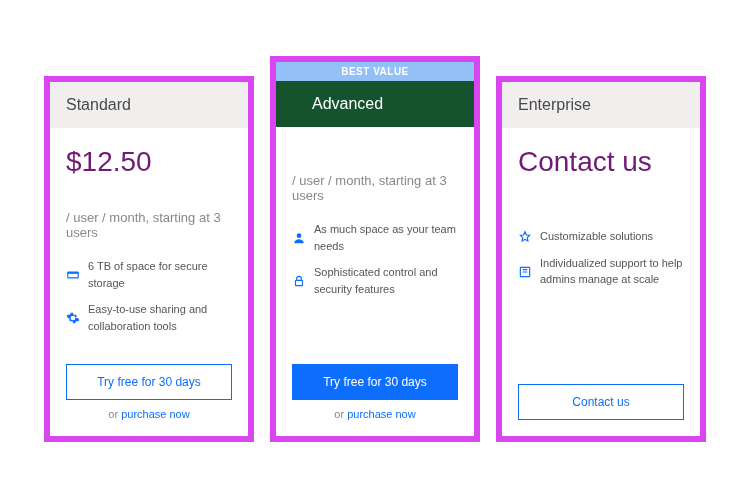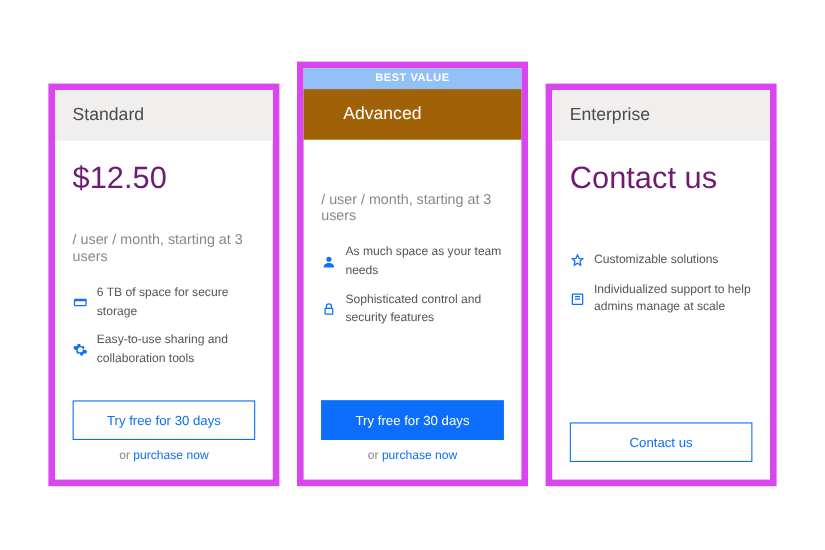--- a/index.html
+++ b/index.html
@@ -37,21 +37,21 @@
     text-align: center;
     padding: 4px 0;
   }
   .plan-header {
     background: #f1eeee;
     padding: 14px 16px;
     font-size: 16px;
     color: #4a4a4a;
   }
   .plan.featured .plan-header {
-    background: #a16207;
+    background: #14532d;
     color: #fff;
     padding-left: 36px;
   }
   .plan-body {
     padding: 18px 16px 16px 16px;
     flex: 1;
     display: flex;
     flex-direction: column;
   }
   .price {

